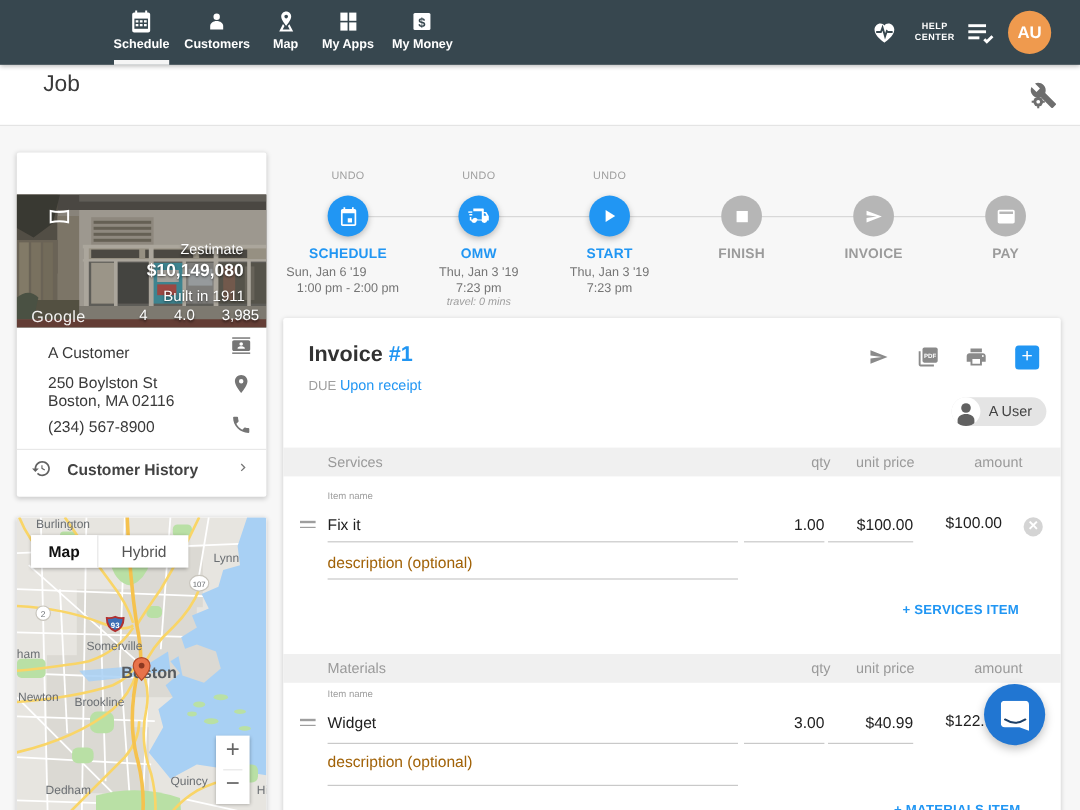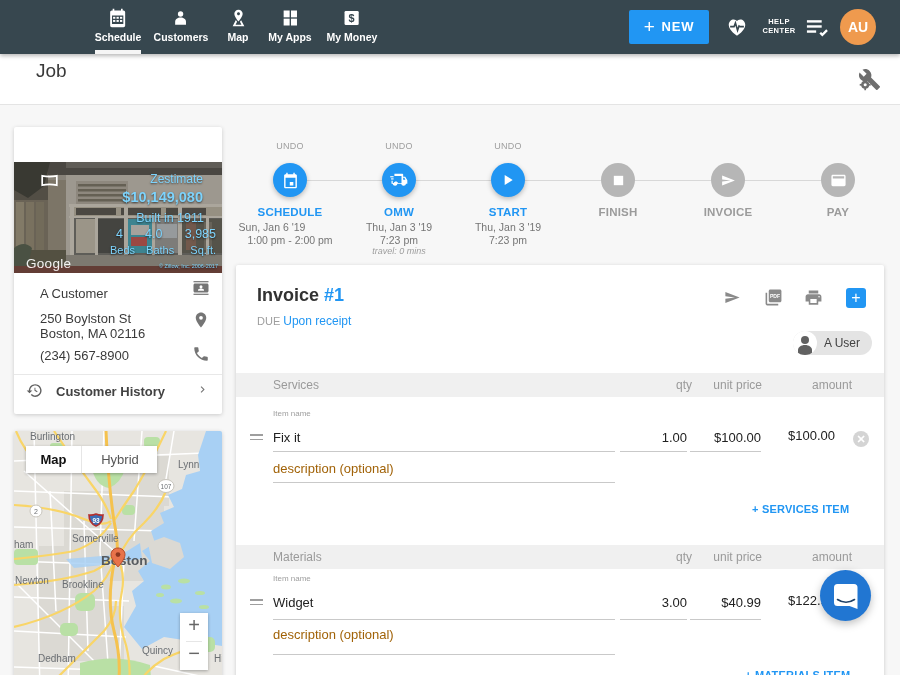--- a/index.html
+++ b/index.html
@@ -18,21 +18,21 @@
 
 #jobbar { position:absolute; left:0; top:54px; width:900px; height:51px; background:#fff; border-bottom:1px solid #e4e4e4; z-index:10; }
 #jobbar .title { position:absolute; left:36px; top:6px; font-size:19px; color:#3a3a3a; }
 
 .card { position:absolute; background:#fff; border-radius:2px; box-shadow:0 1px 4px rgba(0,0,0,.18); }
 
 #custcard { left:14px; top:127px; width:208px; height:287px; }
 #custhead { position:absolute; left:0; top:0; width:208px; height:35px; }
 #custhead .t { position:absolute; left:33px; top:13px; font-size:13px; font-weight:bold; color:#262626; }
 #photo { position:absolute; left:0; top:35px; width:208px; height:111px; overflow:hidden; background:#54504a; }
-#photo .ov { position:absolute; color:#7dd3fc; text-align:right; right:6px; text-shadow:0 1px 2px rgba(0,0,0,.6); }
+#photo .ov { position:absolute; color:#ffffff; text-align:right; right:6px; text-shadow:0 1px 2px rgba(0,0,0,.6);margin-top:29px; }
 .crow { position:absolute; left:26px; font-size:13px; color:#3a3a3a; }
 .cicon { position:absolute; left:178px; }
 #custdiv { position:absolute; left:0px; top:247px; width:208px; height:1px; background:#e8e8e8; }
 
 #mapcard { left:14px; top:431px; width:208px; height:260px; overflow:hidden; }
 
 .undo { position:absolute; top:141px; font-size:9px; color:#9e9e9e; transform:translateX(-50%); letter-spacing:.3px; }
 .tl-line { position:absolute; top:180px; left:290px; width:548px; height:1px; background:#d8d8d8; }
 .tl-circle { position:absolute; top:163px; width:34px; height:34px; border-radius:50%; transform:translateX(-50%); display:flex; align-items:center; justify-content:center; }
 .tl-blue { background:#2196f3; box-shadow:0 2px 5px rgba(0,0,0,.25); }
@@ -109,21 +109,20 @@
     <div class="lbl">My Apps</div>
   </div>
   <div class="navitem" style="left:352px;">
     <svg width="20" height="20" viewBox="0 0 24 24">
         <rect x="3.5" y="3.5" width="17" height="17" rx="1.5" fill="#fff"></rect>
         <text x="12" y="17" font-size="13" font-weight="bold" fill="#37474f" text-anchor="middle" font-family="Liberation Sans">$</text>
       </svg>
     <div class="lbl">My Money</div>
   </div>
   <div class="nav-underline"></div>
-  <div id="newbtn"><span class="plus">+</span>NEW</div>
   <svg class="abs" style="left:726px; top:16px;" width="22" height="22" viewBox="0 0 24 24" fill="#fff">
       <path d="M12 21.3s-9-5.6-9-11.6C3 6 5.7 3.8 8.4 3.8c1.6 0 3 .8 3.6 2 .6-1.2 2-2 3.6-2 2.7 0 5.4 2.2 5.4 5.9 0 6-9 11.6-9 11.6z"></path>
       <polyline points="4.5,11.6 8.8,11.6 10.3,7.6 12.6,15.6 14.2,10.8 15.3,11.6 19.5,11.6" fill="none" stroke="#37474f" stroke-width="1.7"></polyline>
     </svg>
   <div id="helpcenter">HELP<br>CENTER</div>
   <svg class="abs" style="left:806px; top:19px;" width="24" height="19" viewBox="0 0 26 20">
       <g fill="#fff">
         <rect x="1" y="1" width="16" height="2.6"></rect>
         <rect x="1" y="6.5" width="16" height="2.6"></rect>
         <rect x="1" y="12" width="10" height="2.6"></rect>

